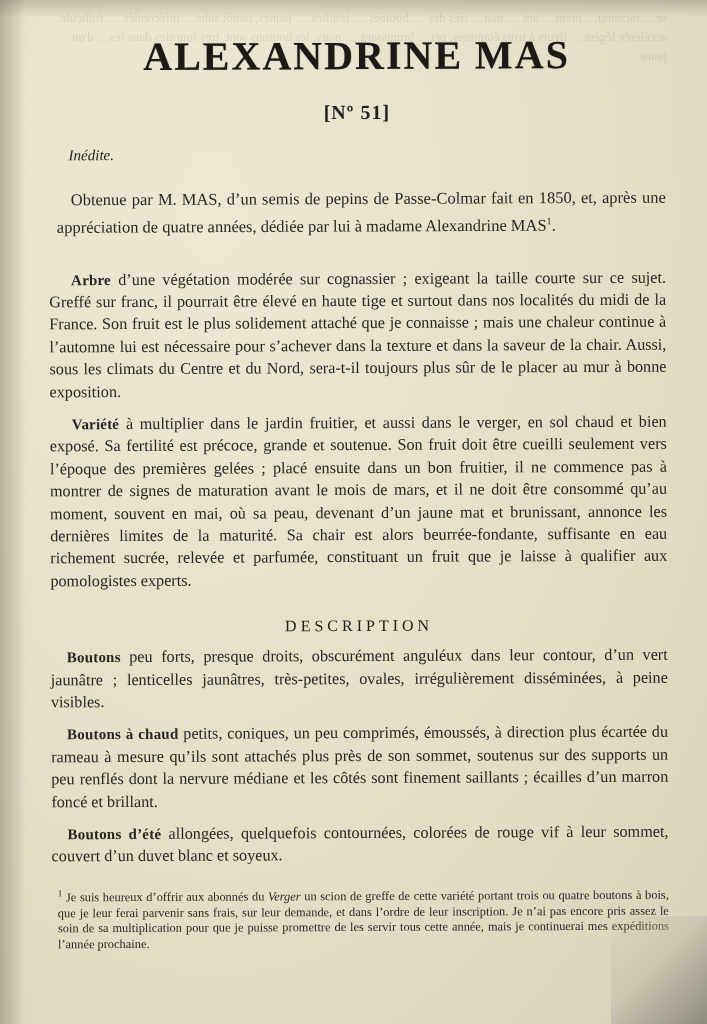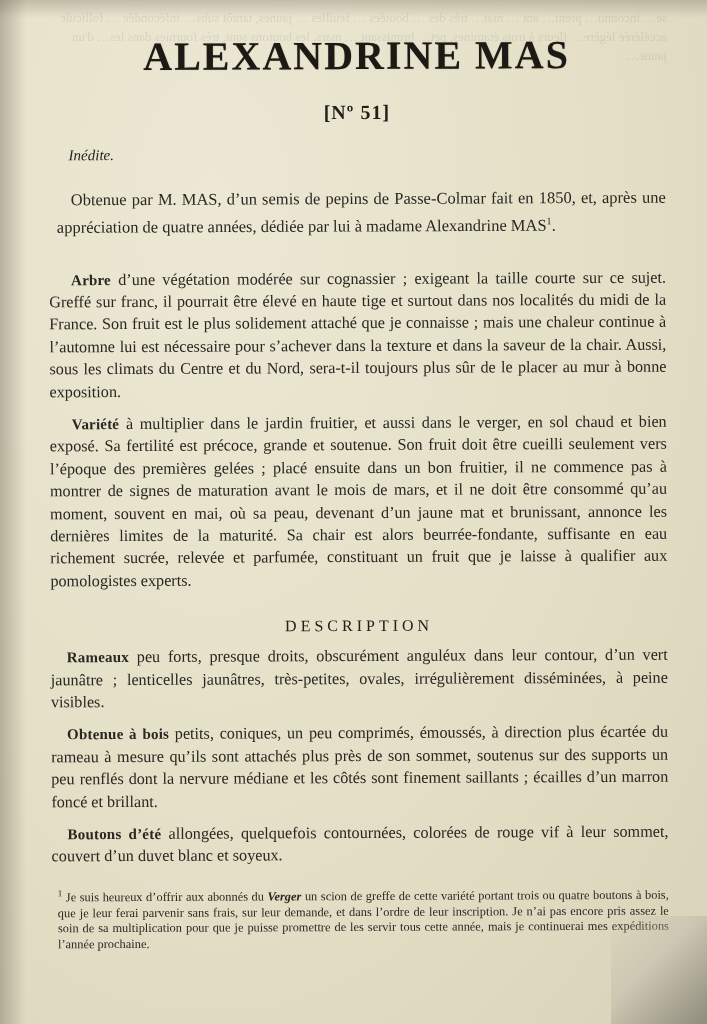--- a/index.html
+++ b/index.html
@@ -98,21 +98,21 @@
   .section2 { margin-top: 4px; }
   .section2 .body-par { text-indent: 16px; }
   .footnote {
     margin-top: 18px;
     font-size: 12.4px;
     line-height: 15.6px;
     text-align: justify;
     padding-left: 6px;
   }
   .footnote .sup { font-size: 9px; vertical-align: super; }
-  .footnote .it { font-style: italic; font-weight: bold; }
+  .footnote .it { font-style: italic; }
   sup.fn { font-size: 10px; vertical-align: super; }
   
   .skew { transform: rotate(-0.25deg); transform-origin: 50% 0; }
   .corner {
     position: absolute;
     right: 0;
     bottom: 0;
     width: 96px;
     height: 108px;
     background: linear-gradient(135deg, rgba(255,255,255,0.0) 0%, rgba(190,186,170,0.55) 45%, rgba(120,116,104,0.75) 100%);
@@ -152,23 +152,23 @@
 
     <div class="obtenue"><span class="ind"></span><span>Obtenue par M. MAS, d’un semis de pepins de Passe-Colmar fait en 1850, et, après une appréciation de quatre années, dédiée par lui à madame Alexandrine MAS</span><sup class="fn">1</sup><span>.</span></div>
 
     <div class="body-par first-par"><span class="lead">Arbre</span><span> d’une végétation modérée sur cognassier ; exigeant la taille courte sur ce sujet. Greffé sur franc, il pourrait être élevé en haute tige et surtout dans nos localités du midi de la France. Son fruit est le plus solidement attaché que je connaisse ; mais une chaleur continue à l’automne lui est nécessaire pour s’achever dans la texture et dans la saveur de la chair. Aussi, sous les climats du Centre et du Nord, sera-t-il toujours plus sûr de le placer au mur à bonne exposition.</span></div>
 
     <div class="body-par"><span class="lead">Variété</span><span> à multiplier dans le jardin fruitier, et aussi dans le verger, en sol chaud et bien exposé. Sa fertilité est précoce, grande et soutenue. Son fruit doit être cueilli seulement vers l’époque des premières gelées ; placé ensuite dans un bon fruitier, il ne commence pas à montrer de signes de maturation avant le mois de mars, et il ne doit être consommé qu’au moment, souvent en mai, où sa peau, devenant d’un jaune mat et brunissant, annonce les dernières limites de la maturité. Sa chair est alors beurrée-fondante, suffisante en eau richement sucrée, relevée et parfumée, constituant un fruit que je laisse à qualifier aux pomologistes experts.</span></div>
 
     <div class="desc-head">DESCRIPTION</div>
 
     <div class="section2">
-      <div class="body-par"><span class="lead">Rameaux</span><span> peu forts, presque droits, obscurément anguléux dans leur contour, d’un vert jaunâtre ; lenticelles jaunâtres, très-petites, ovales, irrégulièrement disséminées, à peine visibles.</span></div>
+      <div class="body-par"><span class="lead">Boutons</span><span> peu forts, presque droits, obscurément anguléux dans leur contour, d’un vert jaunâtre ; lenticelles jaunâtres, très-petites, ovales, irrégulièrement disséminées, à peine visibles.</span></div>
 
-      <div class="body-par"><span class="lead">Obtenue à bois</span><span> petits, coniques, un peu comprimés, émoussés, à direction plus écartée du rameau à mesure qu’ils sont attachés plus près de son sommet, soutenus sur des supports un peu renflés dont la nervure médiane et les côtés sont finement saillants ; écailles d’un marron foncé et brillant.</span></div>
+      <div class="body-par"><span class="lead">Boutons à chaud</span><span> petits, coniques, un peu comprimés, émoussés, à direction plus écartée du rameau à mesure qu’ils sont attachés plus près de son sommet, soutenus sur des supports un peu renflés dont la nervure médiane et les côtés sont finement saillants ; écailles d’un marron foncé et brillant.</span></div>
 
       <div class="body-par"><span class="lead">Boutons d’été</span><span> allongées, quelquefois contournées, colorées de rouge vif à leur sommet, couvert d’un duvet blanc et soyeux.</span></div>
     </div>
 
     <div class="footnote"><span class="sup">1</span><span> Je suis heureux d’offrir aux abonnés du </span><span class="it">Verger</span><span> un scion de greffe de cette variété portant trois ou quatre boutons à bois, que je leur ferai parvenir sans frais, sur leur demande, et dans l’ordre de leur inscription. Je n’ai pas encore pris assez le soin de sa multiplication pour que je puisse promettre de les servir tous cette année, mais je continuerai mes expéditions l’année prochaine.</span></div>
 
   </div>
 
   <div class="corner"></div>
 </div>

